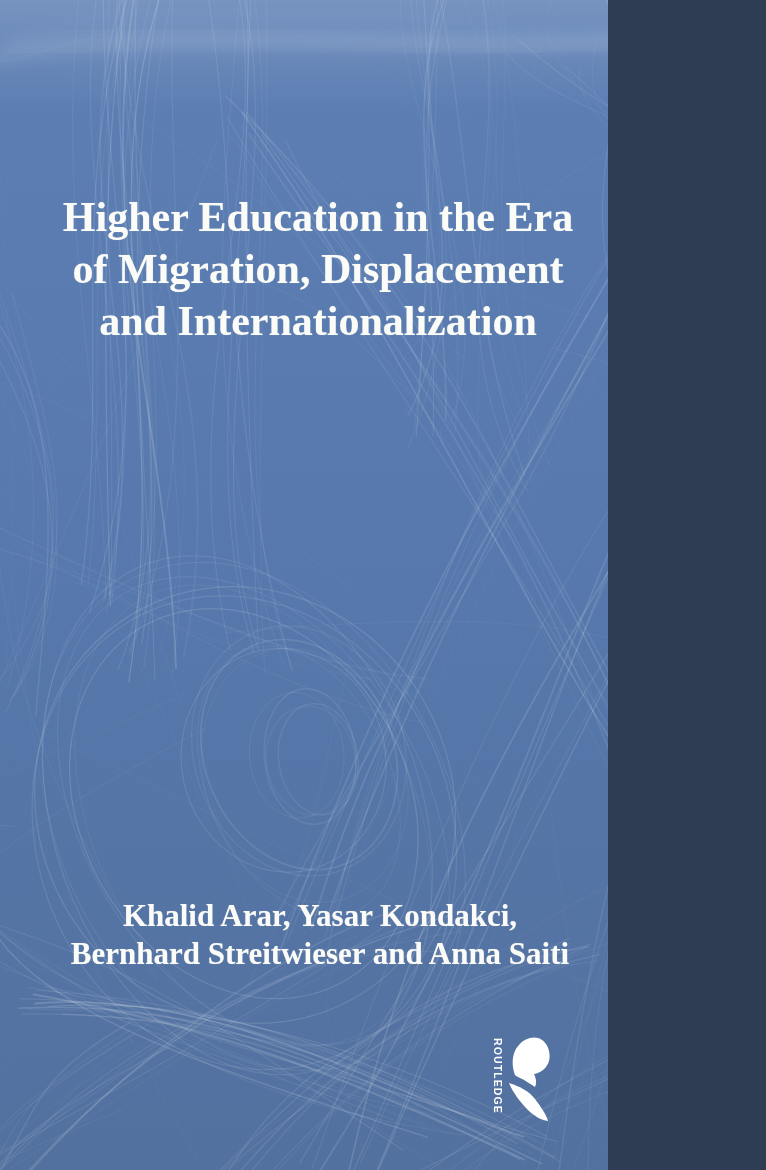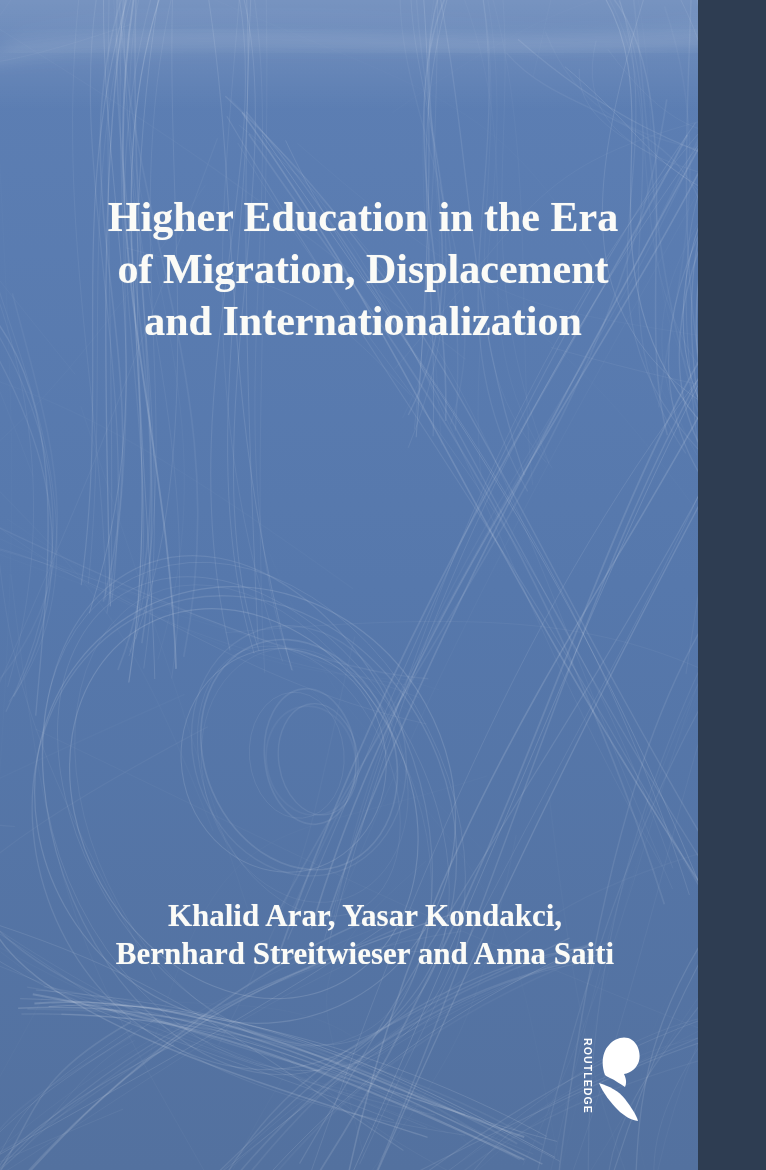--- a/index.html
+++ b/index.html
@@ -1,21 +1,21 @@
 <!DOCTYPE html>
 <html style="--bg-top: #5d7fb4; --bg-mid: #5678ac; --bg-bottom: #53719f; --title-color: #fbfbf7; --author-color: #fbfbf7; --logo-color: #ffffff;"><head>
 <meta charset="utf-8">
 <style>
   :root{
     --bg-top:#5d7fb4; --bg-mid:#5678ac; --bg-bottom:#53719f;
     --title-color:#fbfbf7; --author-color:#fbfbf7; --logo-color:#ffffff;
   }
   html,body{margin:0;padding:0;background:#2e3d52;}
   .cover{
-    position:relative; width:698px; height:1170px; overflow:hidden;
+    position:relative; width:608px; height:1170px; overflow:hidden;
     background:var(--bg-mid);
     font-family:"Liberation Serif", serif;
   }
   .texture{position:absolute; inset:0; width:766px; height:1170px; display:block;}
   .title-block{
     position:absolute; top:191px; left:0; right:0;
     text-align:center; transform:translateX(14px);
     font:700 42px/52px "Liberation Serif", serif;
     color:var(--title-color);
     text-shadow:0 0 1px rgba(255,255,255,0.35);

